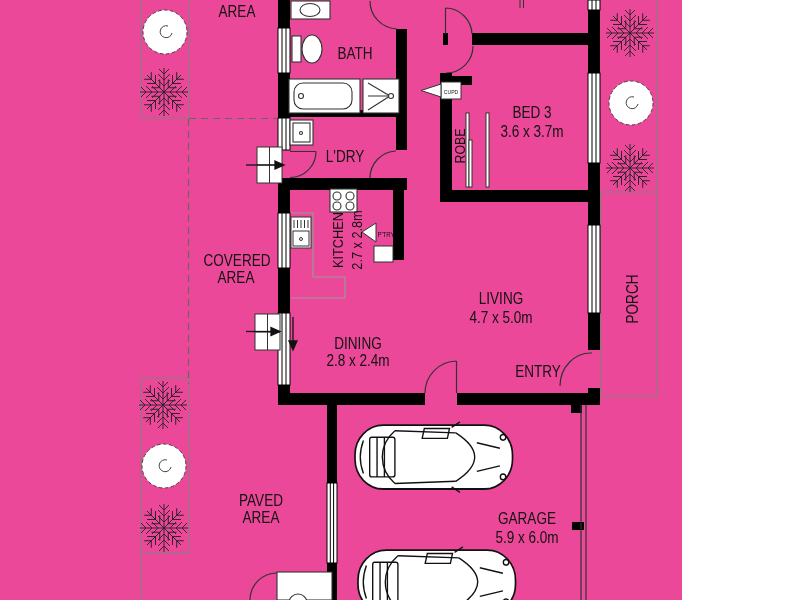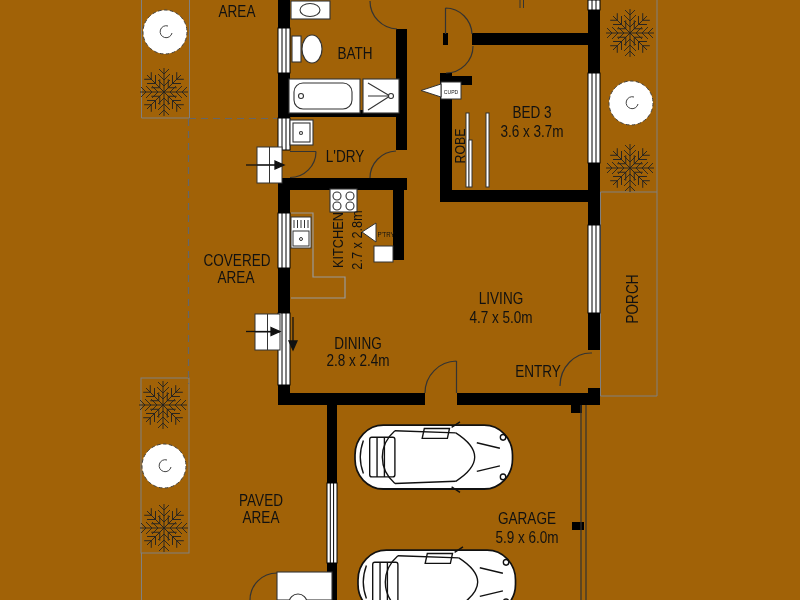--- a/index.html
+++ b/index.html
@@ -1,16 +1,16 @@
 <!DOCTYPE html>
 <html><head>
 <meta charset="utf-8">
 <style>
   html,body{margin:0;padding:0;background:#fff;}
-  #plan{position:relative;width:800px;height:600px;background:#a16207;overflow:hidden;
+  #plan{position:relative;width:682px;height:600px;background:#ec4899;overflow:hidden;
         font-family:"Liberation Sans",sans-serif;}
   #plan svg{position:absolute;left:0;top:0;}
   .lbl{position:absolute;font-size:16.5px;color:#111;white-space:nowrap;
        transform:translate(-50%,-50%) scaleX(0.82);transform-origin:center;}
   .vert{transform:translate(-50%,-50%) rotate(-90deg) scaleX(0.82);}
   .kblock{position:absolute;font-size:15.5px;line-height:19px;text-align:center;color:#111;
        white-space:nowrap;transform:translate(-50%,-50%) rotate(-90deg) scaleX(0.82);}
   .sm6{font-size:6.2px;}
   .sm7{font-size:7.4px;}
 </style>

